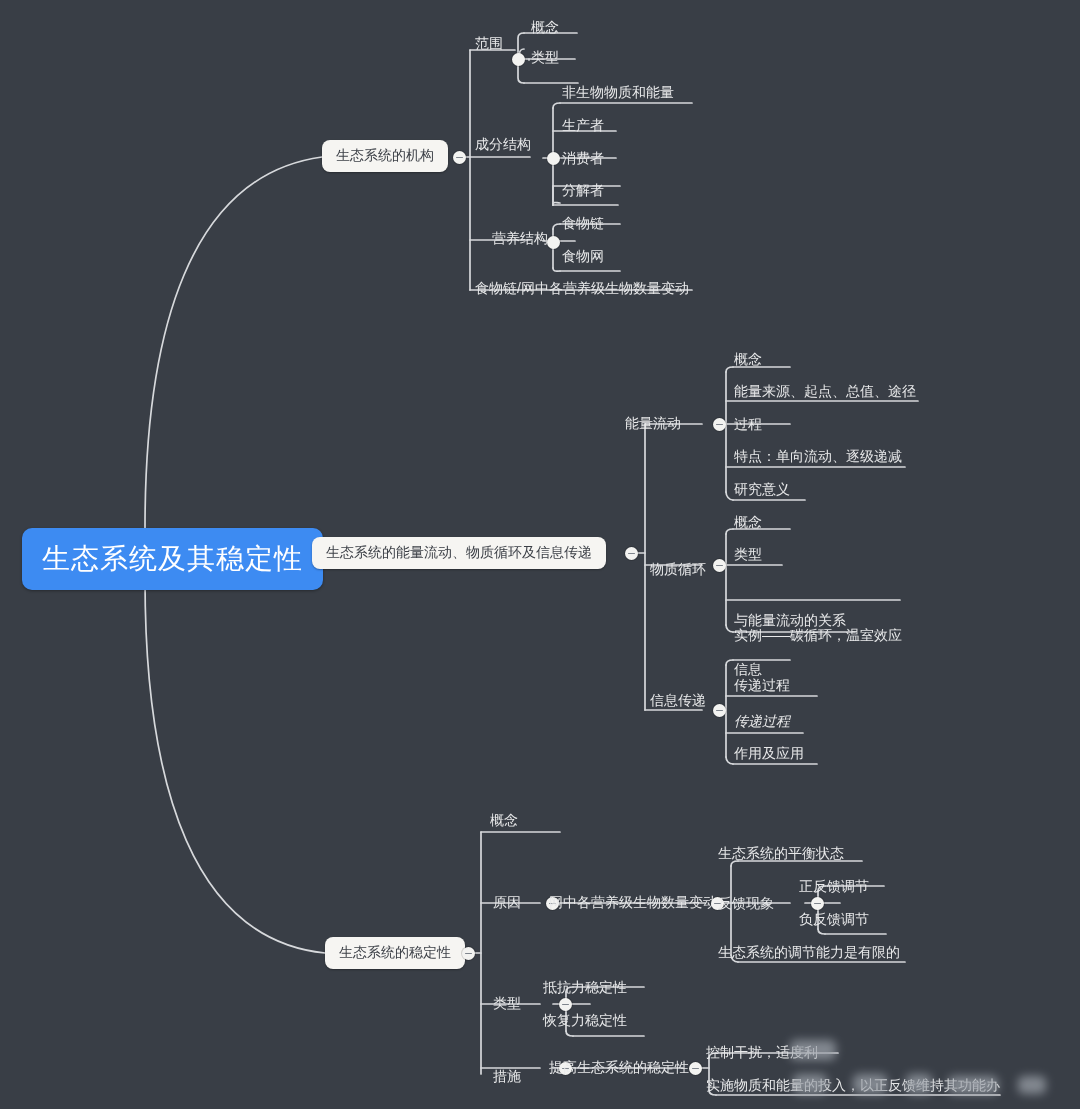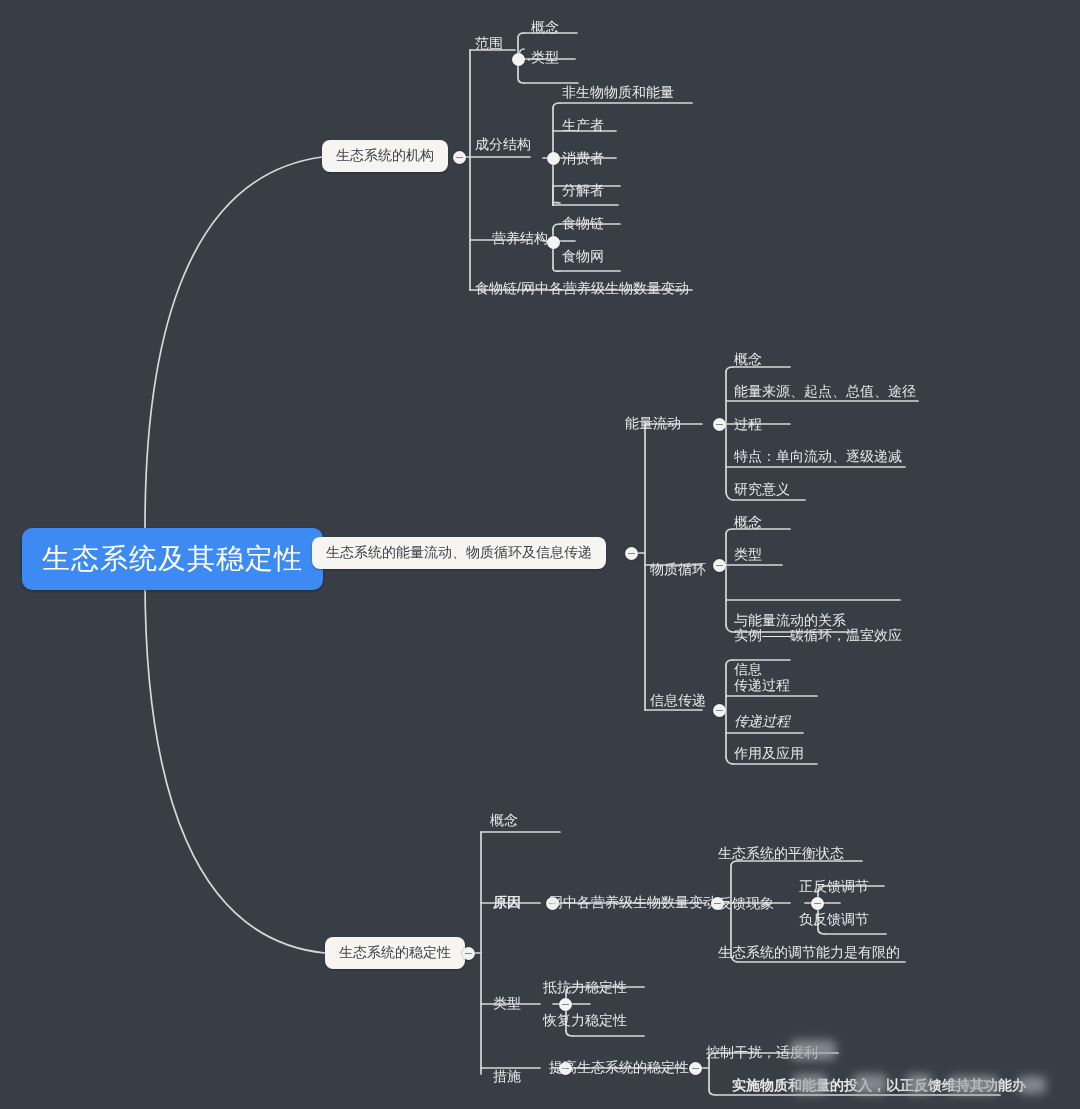--- a/index.html
+++ b/index.html
@@ -238,21 +238,21 @@
   <div class="txt-node" style="left:734px;top:646px;margin-top:16px;">信息</div>
   <div class="txt-node" style="left:734px;top:678px;">传递过程</div>
   <div class="txt-node" style="left:734px;top:714px;font-style:italic;">传递过程</div>
   <div class="txt-node" style="left:734px;top:746px;">作用及应用</div>
 
   <div class="box-node" style="left:325px;top:937px;">生态系统的稳定性</div>
   <div class="dot" style="left:462px;top:947px;"></div>
 
   <div class="txt-node" style="left:490px;top:813px;">概念</div>
 
-  <div class="txt-node" style="left:493px;top:895px;font-weight:bold;">原因</div>
+  <div class="txt-node" style="left:493px;top:895px;">原因</div>
   <div class="dot" style="left:546px;top:897px;"></div>
   <div class="txt-node" style="left:549px;top:895px;">网中各营养级生物数量变动</div>
   <div class="dot" style="left:711px;top:897px;"></div>
 
   <div class="txt-node" style="left:718px;top:846px;">生态系统的平衡状态</div>
   <div class="txt-node" style="left:718px;top:896px;">反馈现象</div>
   <div class="dot" style="left:811px;top:897px;"></div>
   <div class="txt-node" style="left:799px;top:879px;">正反馈调节</div>
   <div class="txt-node" style="left:799px;top:912px;">负反馈调节</div>
   <div class="txt-node" style="left:718px;top:945px;">生态系统的调节能力是有限的</div>
@@ -260,21 +260,21 @@
   <div class="txt-node" style="left:493px;top:996px;">类型</div>
   <div class="dot" style="left:559px;top:998px;"></div>
   <div class="txt-node" style="left:543px;top:980px;">抵抗力稳定性</div>
   <div class="txt-node" style="left:543px;top:1013px;">恢复力稳定性</div>
 
   <div class="txt-node" style="left:493px;top:1060px;margin-top:9px;">措施</div>
   <div class="dot" style="left:559px;top:1062px;"></div>
   <div class="txt-node" style="left:549px;top:1060px;">提高生态系统的稳定性</div>
   <div class="dot" style="left:689px;top:1062px;"></div>
   <div class="txt-node" style="left:706px;top:1045px;">控制干扰，适度利</div>
-  <div class="txt-node" style="left:732px;top:1078px;font-weight:bold;">实施物质和能量的投入，以正反馈维持其功能办</div>
+  <div class="txt-node" style="left:706px;top:1078px;">实施物质和能量的投入，以正反馈维持其功能办</div>
 
   <div class="smudge" style="left:790px;top:1040px;width:46px;height:20px;"></div>
   <div class="smudge" style="left:793px;top:1074px;width:34px;height:20px;"></div>
   <div class="smudge" style="left:853px;top:1074px;width:34px;height:20px;"></div>
   <div class="smudge" style="left:906px;top:1074px;width:26px;height:20px;"></div>
   <div class="smudge" style="left:948px;top:1076px;width:50px;height:18px;"></div>
   <div class="smudge" style="left:1018px;top:1076px;width:28px;height:18px;"></div>
 
 </div>
 

